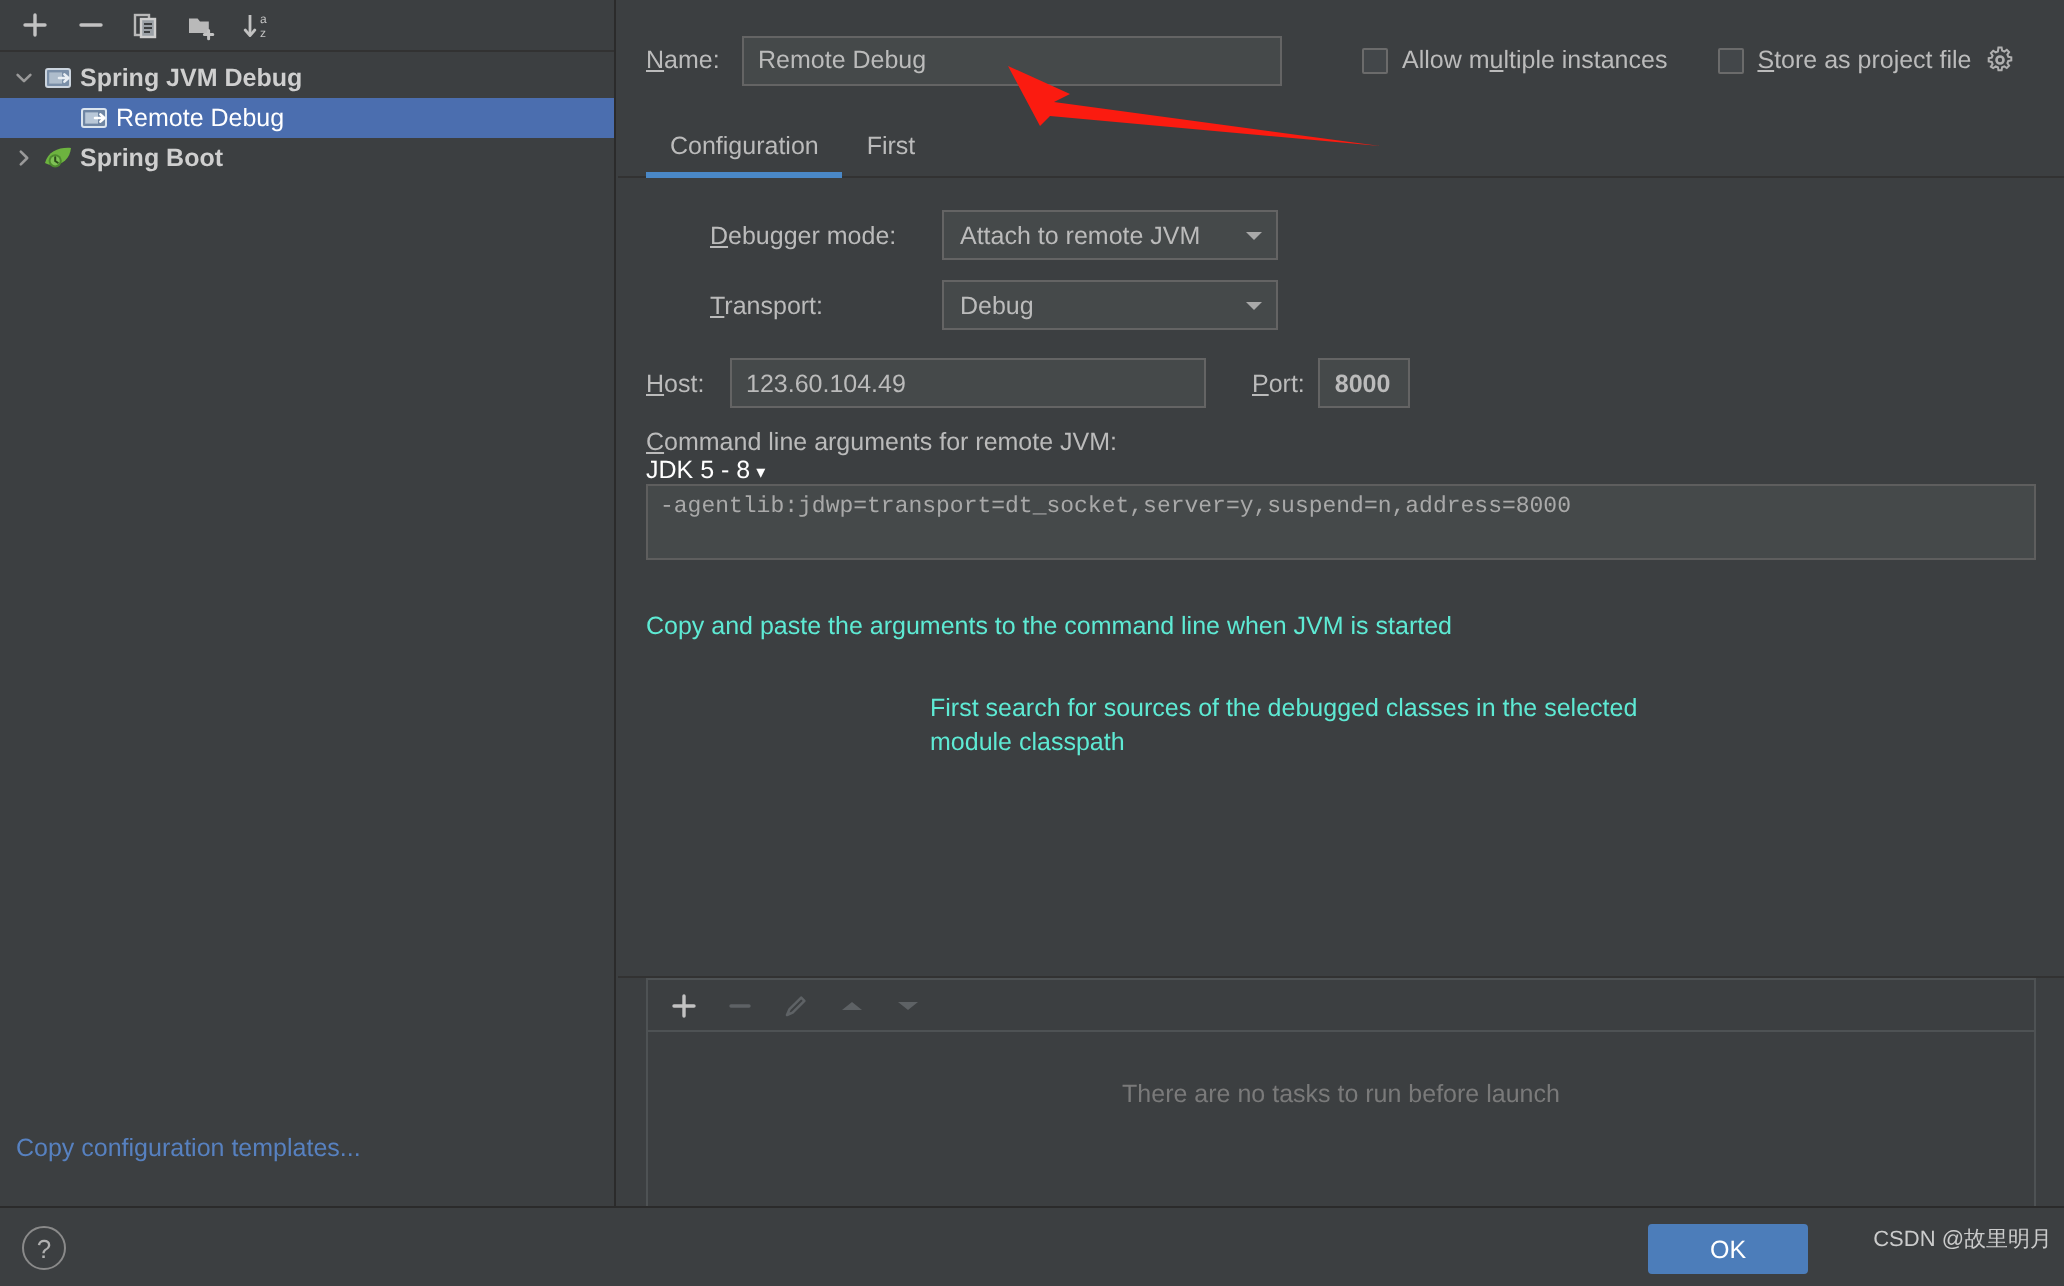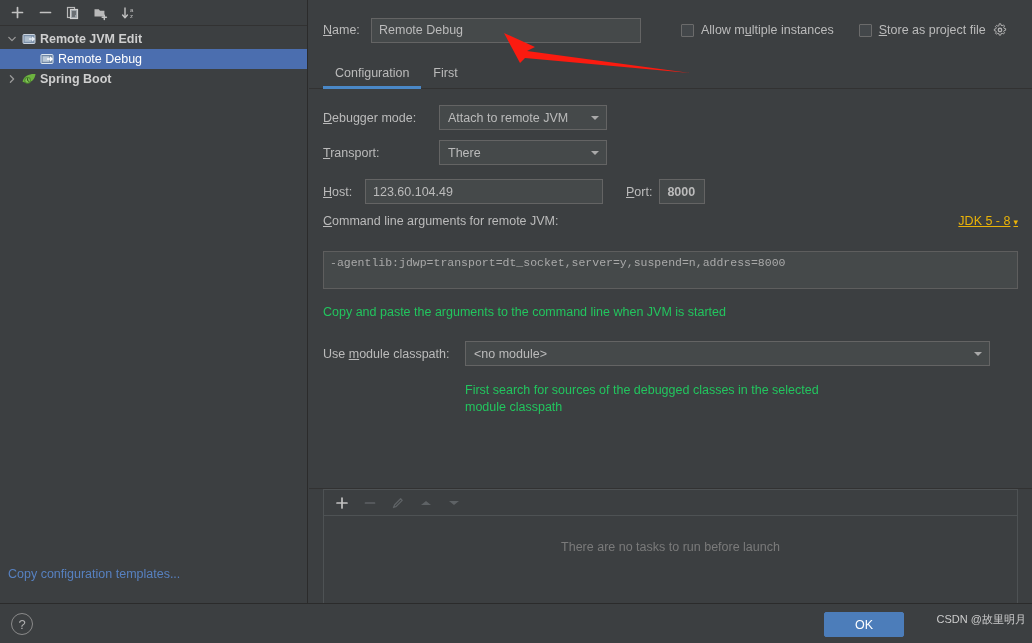--- a/index.html
+++ b/index.html
@@ -130,21 +130,21 @@
 
   
   .form-area {
     padding: 16px 14px 0 14px;
     position: relative;
     height: 400px;
     border-bottom: 1px solid #323232;
   }
   .frow { display: flex; align-items: center; margin-bottom: 10px; }
   .flabel { color: #bbbbbb; }
-  .w-debugger { width: 116px; }
+  .w-debugger { width: 116px; margin-left: 32px; }
 
   .combo {
     background: #45494a;
     border: 1px solid #646464;
     height: 25px;
     display: flex; align-items: center;
     padding: 0 0 0 8px;
     color: #bbbbbb;
     cursor: default;
     position: relative;
@@ -158,39 +158,39 @@
   #debugger-mode-combo { width: 168px; }
   #transport-combo { width: 168px; }
   #module-classpath-combo { width: 525px; }
 
   #host-field { width: 238px; }
   #port-field { width: 46px; font-weight: bold; }
   .port-label { margin-left: 23px; margin-right: 7px; }
 
   .args-head {
     display: flex; align-items: baseline; justify-content: space-between;
-    margin-top: 6px; margin-bottom: 23px;
-  }
-  .jdk-link { color: #eab308; cursor: default; white-space: nowrap; text-decoration: underline; }
+    margin-top: 6px; margin-bottom: 0; flex-direction: column;
+  }
+  .jdk-link { color: #ffffff; cursor: default; white-space: nowrap; }
   .jdk-link .chev { font-size: 9px; margin-left: 3px; }
 
   .args-box {
     background: #45494a;
     border: 1px solid #5e5e5e;
     height: 38px;
     padding: 4px 6px;
     font-family: "Liberation Mono", monospace;
     font-size: 11.5px;
     color: #a9a9a9;
     white-space: nowrap;
     overflow: hidden;
   }
   .hint {
-    color: #22c55e;
-    margin-top: 16px;
+    color: #5eead4;
+    margin-top: 26px;
   }
   .hint-indent { margin-left: 142px; line-height: 17px; }
 
   .classpath-row { margin-top: 22px; }
   .cp-label { width: 142px; }
 
   
   .before-launch {
     padding: 0 14px;
   }
@@ -321,21 +321,21 @@
               <path d="M1.8 3.4L5 6.6l3.2-3.2" fill="none" stroke="#9a9a9a" stroke-width="1.3" stroke-linecap="round" stroke-linejoin="round"></path>
             </svg>
         </span>
         <span class="tree-icon">
           <svg width="14" height="14" viewBox="0 0 14 14">
             <rect x="1" y="2.5" width="12" height="9" rx="1" fill="#7a8fa8" stroke="#cbd4de" stroke-width="1"></rect>
             <rect x="2.6" y="4.2" width="6.4" height="5.6" fill="#aebdcc"></rect>
             <path d="M7.5 7h4.5M10.2 5.2L12.2 7l-2 1.8" fill="none" stroke="#e8eef4" stroke-width="1.3" stroke-linecap="round" stroke-linejoin="round"></path>
           </svg>
         </span>
-        <span class="tree-label bold">Remote JVM Edit</span>
+        <span class="tree-label bold">Spring JVM Debug</span>
       </div>
 
       <div class="tree-row selected indent-2">
         <span class="tree-icon">
           <svg width="14" height="14" viewBox="0 0 14 14">
             <rect x="1" y="2.5" width="12" height="9" rx="1" fill="#6f86a4" stroke="#dbe5ef" stroke-width="1"></rect>
             <rect x="2.6" y="4.2" width="6.4" height="5.6" fill="#b9c8d8"></rect>
             <path d="M7.5 7h4.5M10.2 5.2L12.2 7l-2 1.8" fill="none" stroke="#ffffff" stroke-width="1.3" stroke-linecap="round" stroke-linejoin="round"></path>
           </svg>
         </span>
@@ -401,21 +401,21 @@
             <svg width="10" height="8" viewBox="0 0 10 8">
                 <path d="M1 2l4 4 4-4z" fill="#a9a9a9"></path>
               </svg>
           </span>
         </div>
       </div>
 
       <div class="frow">
         <span class="flabel w-debugger"><span class="u">T</span>ransport:</span>
         <div class="combo" id="transport-combo">
-          <span class="val">There</span>
+          <span class="val">Debug</span>
           <span class="arrow">
             <svg width="10" height="8" viewBox="0 0 10 8">
                 <path d="M1 2l4 4 4-4z" fill="#a9a9a9"></path>
               </svg>
           </span>
         </div>
       </div>
 
       <div class="frow" style="margin-top:14px;">
         <span class="flabel" style="width:42px;"><span class="u">H</span>ost:</span>
@@ -428,31 +428,20 @@
         <span><span class="u">C</span>ommand line arguments for remote JVM:</span>
         <span class="jdk-link">
           <span>JDK 5 - 8</span><span class="chev">▾</span>
         </span>
       </div>
 
       <div class="args-box">-agentlib:jdwp=transport=dt_socket,server=y,suspend=n,address=8000</div>
 
       <div class="hint">Copy and paste the arguments to the command line when JVM is started</div>
 
-      <div class="frow classpath-row">
-        <span class="flabel cp-label">Use <span class="u">m</span>odule classpath:</span>
-        <div class="combo" id="module-classpath-combo">
-          <span class="val">&lt;no module&gt;</span>
-          <span class="arrow">
-            <svg width="10" height="8" viewBox="0 0 10 8">
-                <path d="M1 2l4 4 4-4z" fill="#a9a9a9"></path>
-              </svg>
-          </span>
-        </div>
-      </div>
 
       <div class="hint hint-indent">
         <div>First search for sources of the debugged classes in the selected</div>
         <div>module classpath</div>
       </div>
     </div>
 
     <div class="before-launch">
 
       <div class="bl-box">

